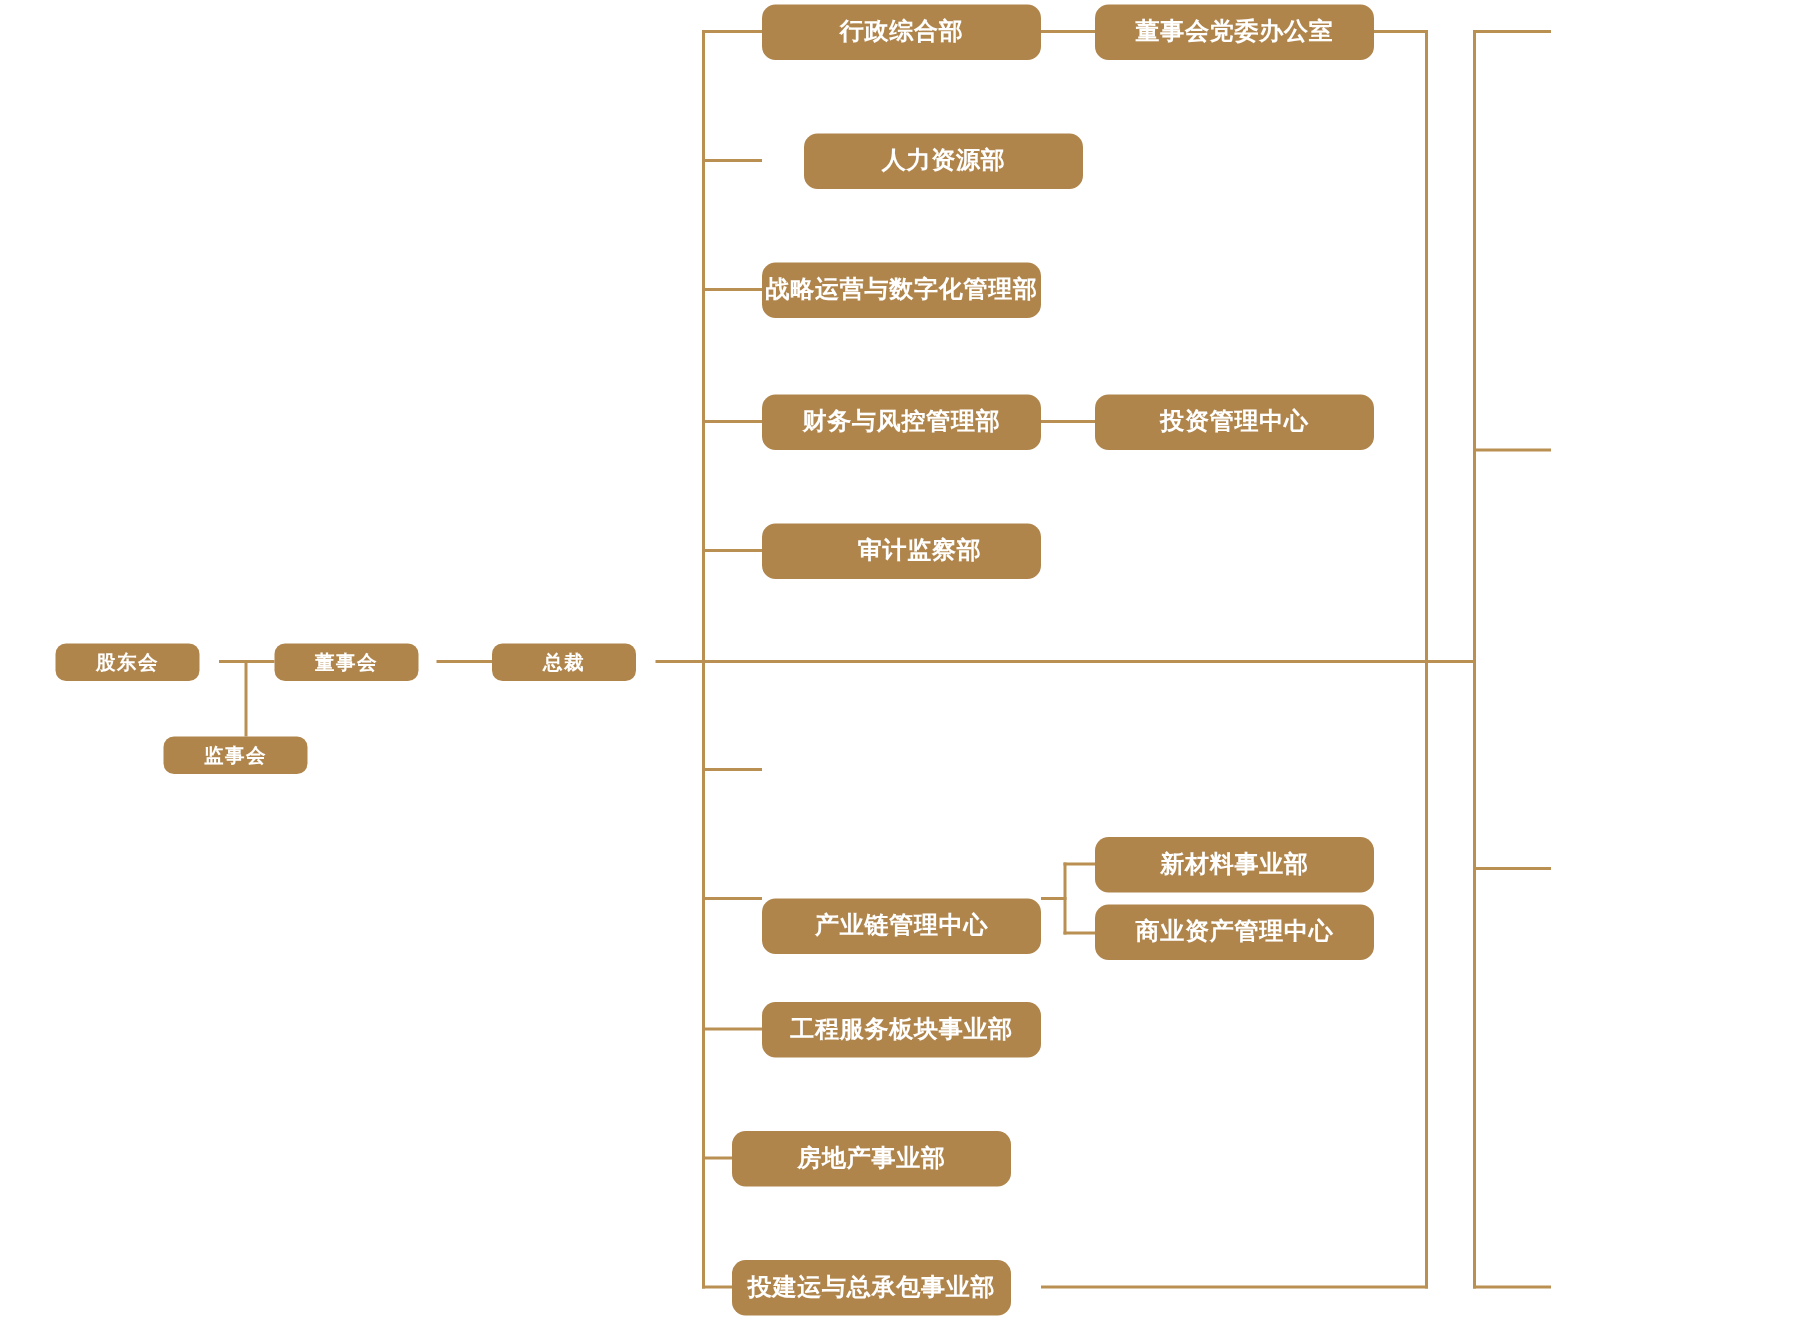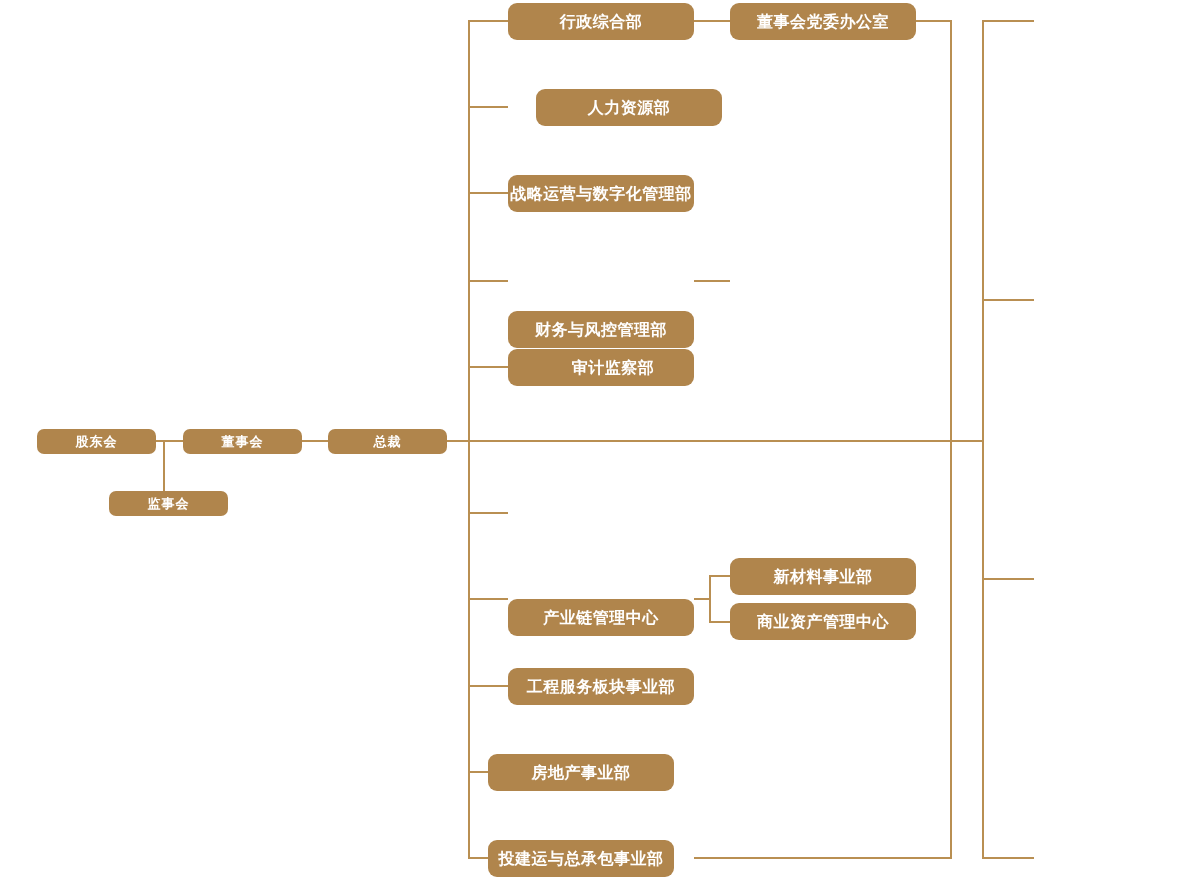--- a/index.html
+++ b/index.html
@@ -17,21 +17,21 @@
     text-align:center;
     font-weight:bold;
     box-sizing:border-box;
     white-space:nowrap;
   }
   .dept{
     width:186px;height:37px;line-height:37px;
     border-radius:9px;font-size:16px;letter-spacing:0.5px;
   }
   .gov{
-    width:119px;height:25px;line-height:25px;
+    width:96px;height:25px;line-height:25px;
     border-radius:7px;font-size:13px;letter-spacing:1px;
   }
   .hline{position:absolute;height:2px;background:var(--line,#b98f52);}
   .vline{position:absolute;width:2px;background:var(--line,#b98f52);}
 </style>
 </head>
 <body>
 
 <div id="canvas">
 
@@ -74,24 +74,25 @@
   <div class="hline" style="left:982px;top:857px;width:52px;"></div>
 
   <div class="node gov" style="left:37px;top:429px;">股东会</div>
   <div class="node gov" style="left:183px;top:429px;">董事会</div>
   <div class="node gov" style="left:328px;top:429px;">总裁</div>
   <div class="node gov" style="left:109px;top:491px;">监事会</div>
 
   <div class="node dept" style="left:508px;top:3px;">行政综合部</div>
   <div class="node dept" style="left:508px;top:89px;margin-left:28px;">人力资源部</div>
   <div class="node dept" style="left:508px;top:175px;">战略运营与数字化管理部</div>
-  <div class="node dept" style="left:508px;top:263px;margin-top:48px;">财务与风控管理部</div>
+  <div class="node dept" style="left:508px;top:263px;">财务与风控管理部</div>
   <div class="node dept" style="left:508px;top:349px;padding-left:24px;">审计监察部</div>
   <div class="node dept" style="left:508px;top:581px;margin-top:18px;">产业链管理中心</div>
   <div class="node dept" style="left:508px;top:668px;">工程服务板块事业部</div>
   <div class="node dept" style="left:488px;top:754px;">房地产事业部</div>
   <div class="node dept" style="left:488px;top:840px;">投建运与总承包事业部</div>
 
   <div class="node dept" style="left:730px;top:3px;">董事会党委办公室</div>
+  <div class="node dept" style="left:730px;top:263px;">投资管理中心</div>
   <div class="node dept" style="left:730px;top:558px;">新材料事业部</div>
   <div class="node dept" style="left:730px;top:603px;">商业资产管理中心</div>
 
 </div>
 
 </body></html>

